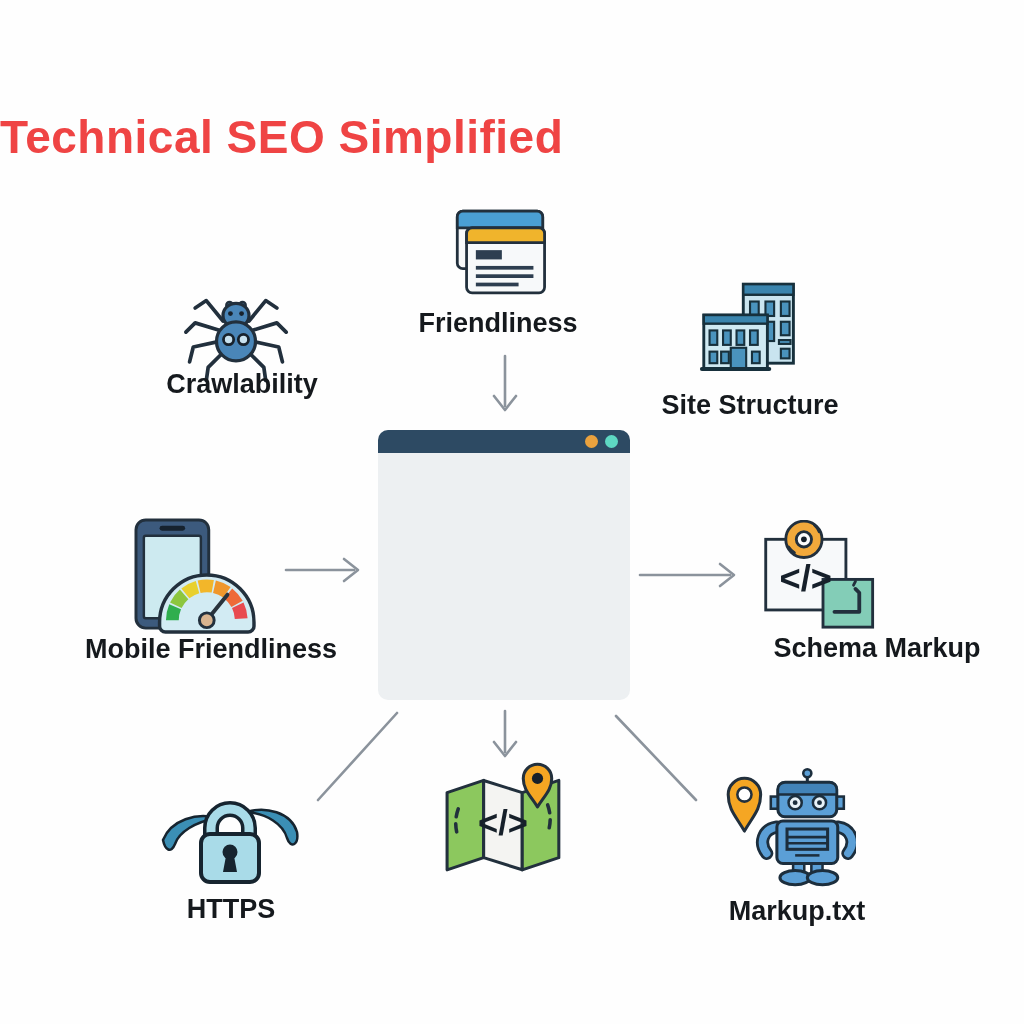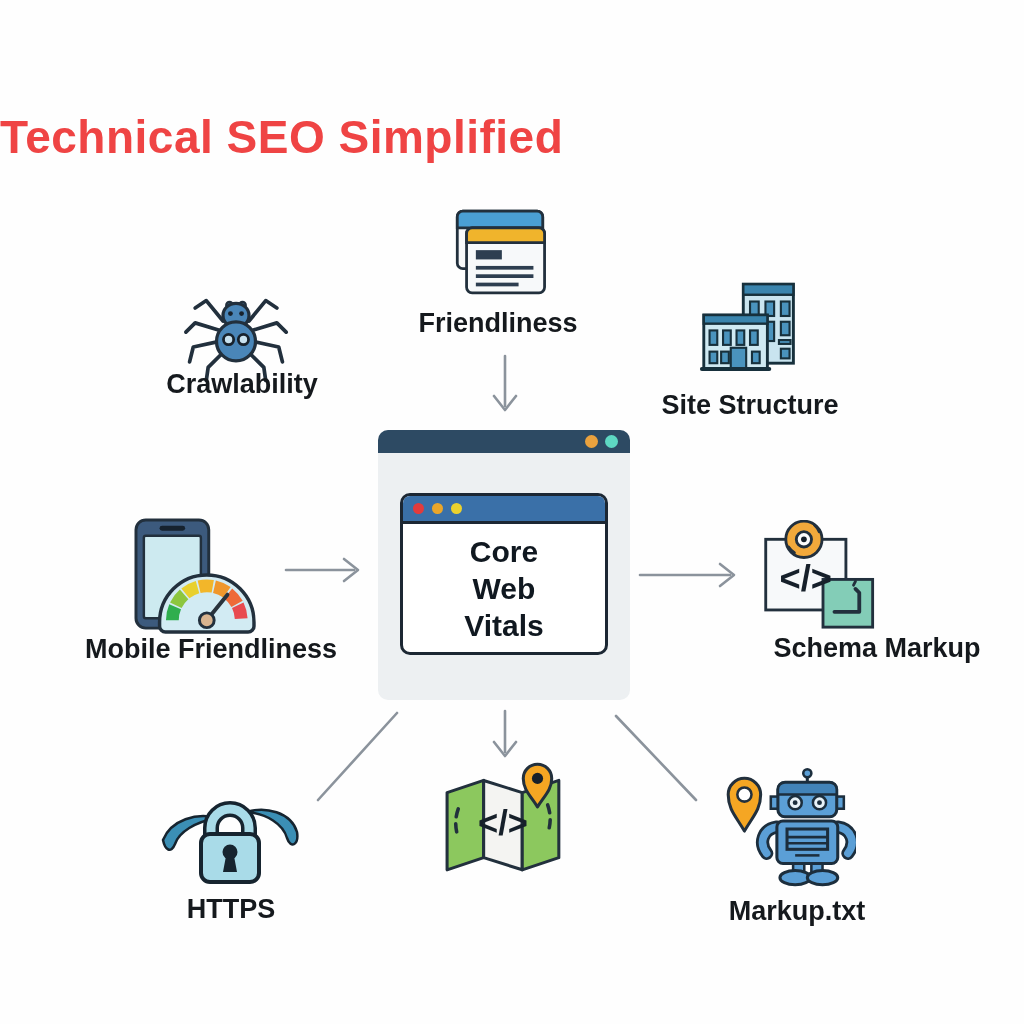--- a/index.html
+++ b/index.html
@@ -129,32 +129,20 @@
       <rect x="34" y="70" width="16" height="22"></rect>
     </g>
     <rect x="2" y="90" width="74" height="4" rx="2" fill="#17303c"></rect>
   </svg>
   <div class="node-label" style="left:750px;top:390px">Site Structure</div>
 
   <div class="window-outer">
     <div class="window-outer-header">
       <span class="dot" style="right:32px;top:5px;width:13px;height:13px;background:#eaa23e"></span>
       <span class="dot" style="right:12px;top:5px;width:13px;height:13px;background:#5ed8c3"></span>
-    </div>
-    <div class="window-inner">
-      <div class="window-inner-header">
-        <span class="dot" style="left:10px;top:7px;width:11px;height:11px;background:#e23b3c"></span>
-        <span class="dot" style="left:29px;top:7px;width:11px;height:11px;background:#eaa62a"></span>
-        <span class="dot" style="left:48px;top:7px;width:11px;height:11px;background:#ecd22e"></span>
-      </div>
-      <div class="window-inner-body">
-        <div>Core</div>
-        <div>Web</div>
-        <div>Vitals</div>
-      </div>
     </div>
   </div>
 
   <svg class="icon" style="left:130px;top:516px" width="128" height="118" viewBox="0 0 130 120">
     <rect x="6" y="4" width="74" height="110" rx="10" fill="#3c5a7d" stroke="#22303d" stroke-width="3"></rect>
     <rect x="14" y="20" width="58" height="84" rx="2" fill="#cdeaf0" stroke="#22303d" stroke-width="2.5"></rect>
     <rect x="30" y="10" width="26" height="5" rx="2.5" fill="#16222e"></rect>
     <path d="M30,108 a48,48 0 1 1 96,0 l0,4 a6,6 0 0 1 -6,6 l-84,0 a6,6 0 0 1 -6,-6 z" fill="#d2ebf3" stroke="#22303d" stroke-width="3.5" stroke-linejoin="round"></path>
     <g fill="none" stroke-width="13">
       <path d="M43,106 A35,35 0 0 1 45.8,92.3" stroke="#2fae4e"></path>

